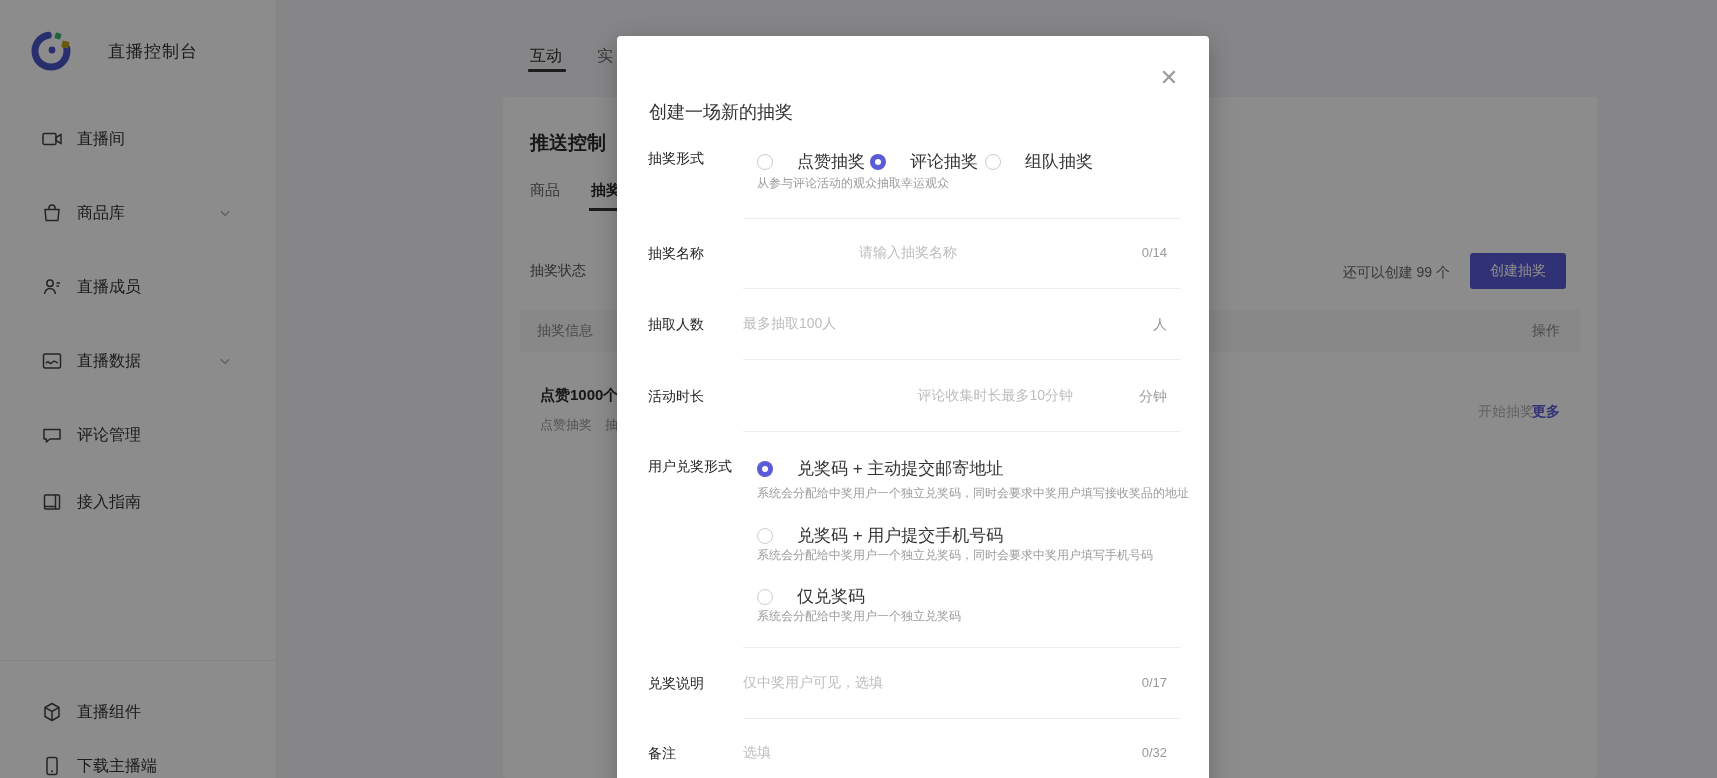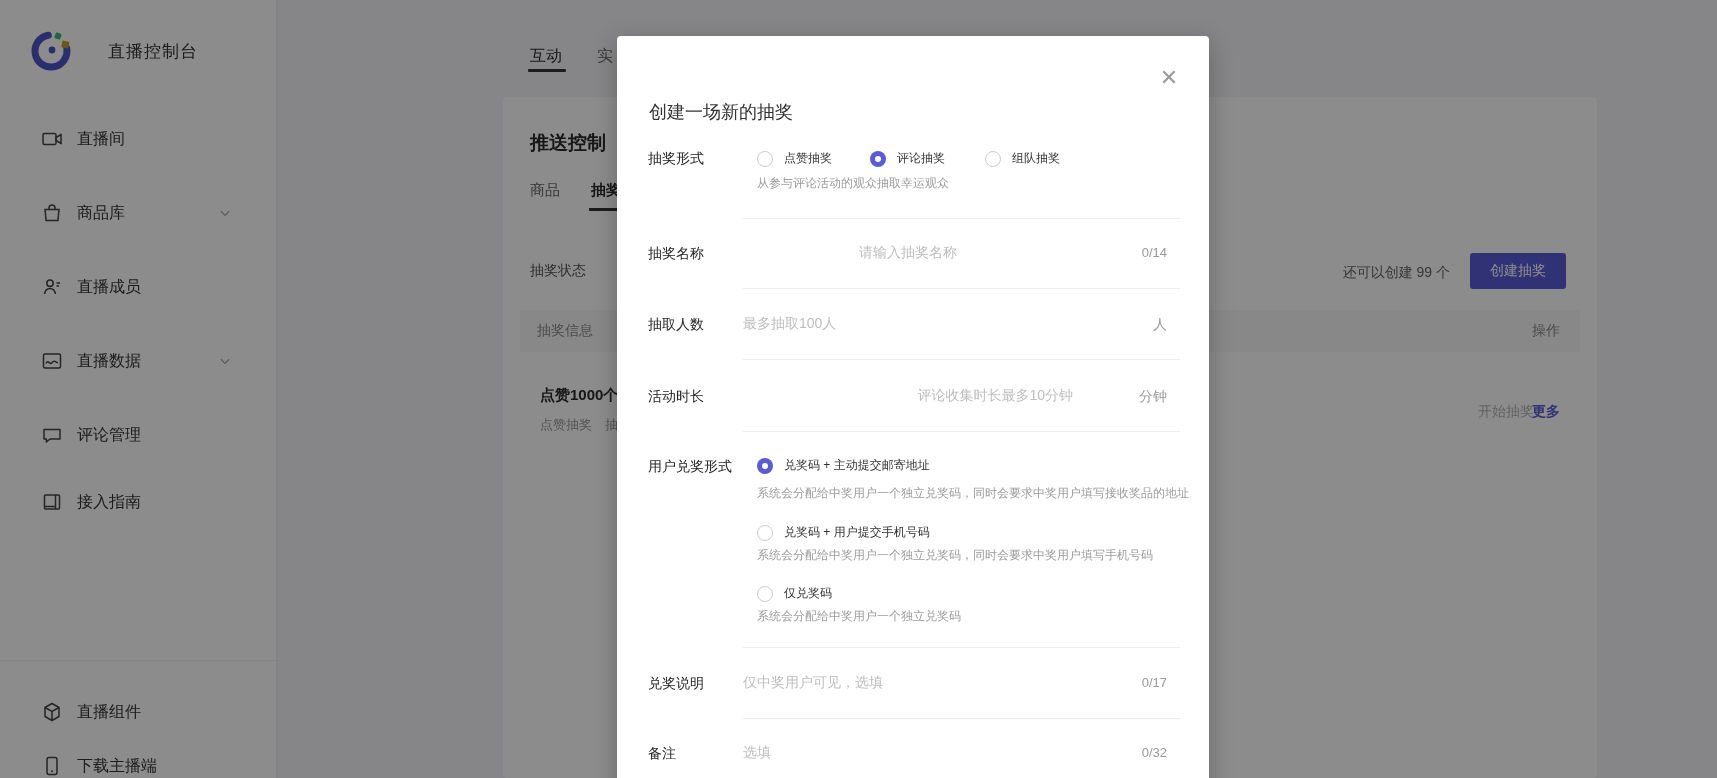--- a/index.html
+++ b/index.html
@@ -56,21 +56,21 @@
   .ph-input { position:absolute; left:126px; width:330px; height:22px; border:none; outline:none;
     background:transparent; font-size:14px; color:#333; font-family:inherit; }
   .ph-input::placeholder { color:#bdbdbd; opacity:1; }
   .counter { position:absolute; right:42px; font-size:13px; color:#999; }
   .suffix { position:absolute; right:42px; font-size:14px; color:#999; }
   .radio-row { position:absolute; left:140px; display:flex; align-items:center; cursor:pointer; }
   .radio { width:16px; height:16px; border-radius:50%; border:1px solid #ccc; background:#fff; flex:0 0 16px; }
   .radio.on { border:none; position:relative; }
   .radio.on::after { content:""; position:absolute; left:5px; top:5px; width:6px; height:6px;
     border-radius:50%; background:#fff; }
-  .radio-lbl { margin-left:11px; font-size:12px; color:#333; white-space:nowrap; }
+  .radio-lbl { margin-left:24px; font-size:17px; color:#333; white-space:nowrap; }
   .helper { position:absolute; left:140px; font-size:12px; color:#9c9c9c; white-space:nowrap; }
 </style>
 </head>
 <body>
 
 <div class="stage">
 
   <div class="sidebar">
     <div class="logo-wrap">
       <svg width="46" height="46" viewBox="0 0 46 46">

